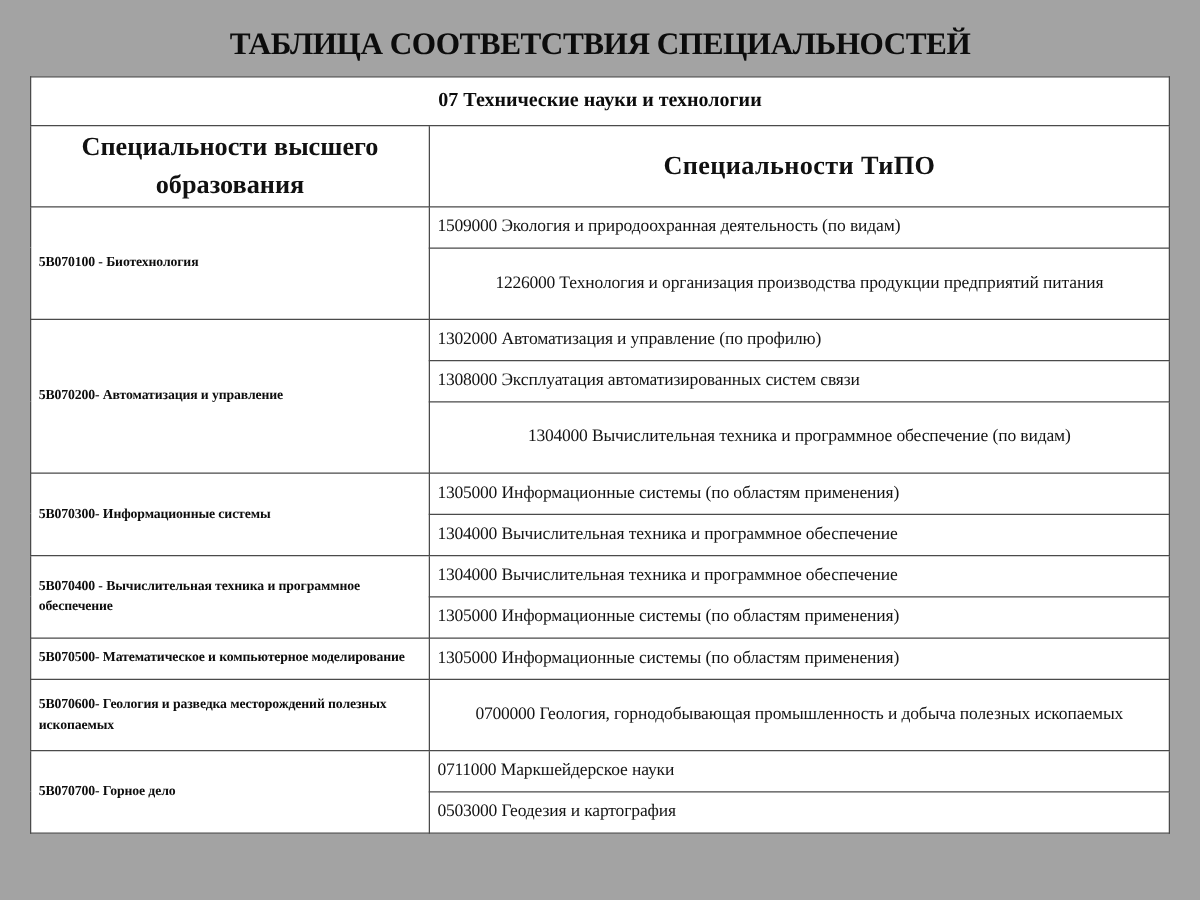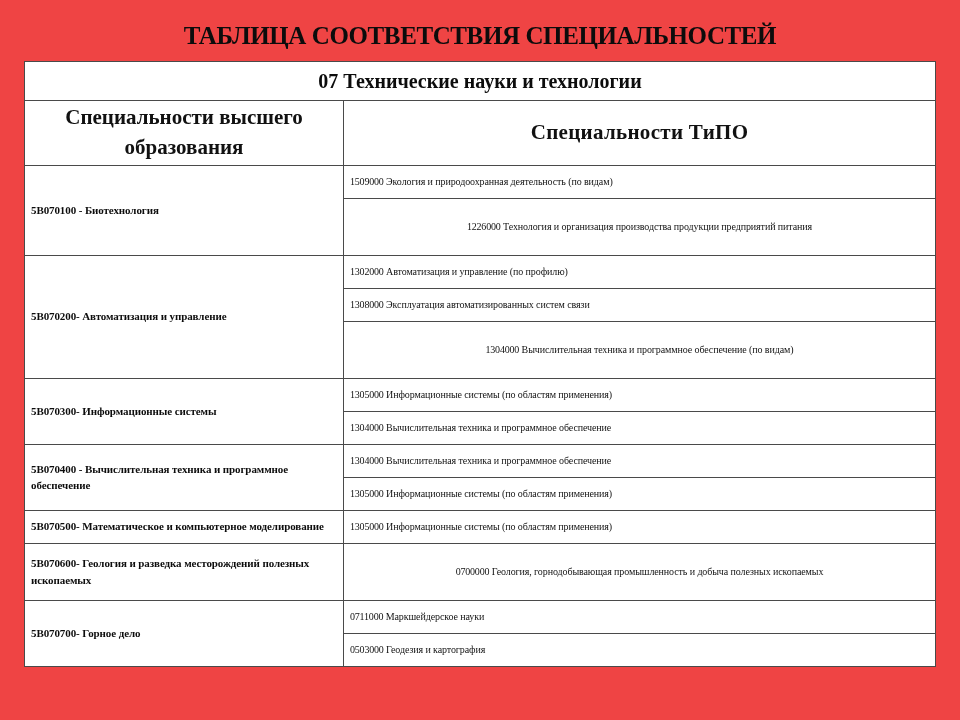--- a/index.html
+++ b/index.html
@@ -14,21 +14,21 @@
     overflow: hidden;
     font-family: "Liberation Serif", "DejaVu Serif", serif;
     color: #111111;
     -webkit-font-smoothing: antialiased;
   }
 
   #page {
     position: relative;
     width: 960px;
     height: 720px;
-    background: #ef4444;
+    background: #a3a3a3;
   }
 
   
   .doc-title {
     position: absolute;
     left: 0;
     top: 22px;
     width: 960px;
     text-align: center;
     font-family: "Liberation Serif", "DejaVu Serif", serif;
@@ -62,21 +62,21 @@
   }
 
   
   col.col-left  { width: 319px; }
   col.col-right { width: 592px; }
 
   
   .section-banner {
     text-align: center;
     font-weight: bold;
-    font-size: 20px;
+    font-size: 16px;
     height: 34px;
     letter-spacing: 0px;
     color: #0c0c0c;
   }
 
   
   .col-head {
     text-align: center;
     font-weight: bold;
     font-size: 21px;
@@ -93,21 +93,21 @@
     line-height: 1.48;
     text-align: left;
     padding-left: 14px;
     padding-right: 6px;
     color: #0d0d0d;
     letter-spacing: -0.1px;
   }
 
   
   .tipo-cell {
-    font-size: 10px;
+    font-size: 14px;
     line-height: 1.42;
     text-align: left;
     padding-left: 13px;
     padding-right: 8px;
     color: #131313;
     white-space: nowrap;
   }
   .tipo-cell.wrap {
     white-space: normal;
     text-align: center;

